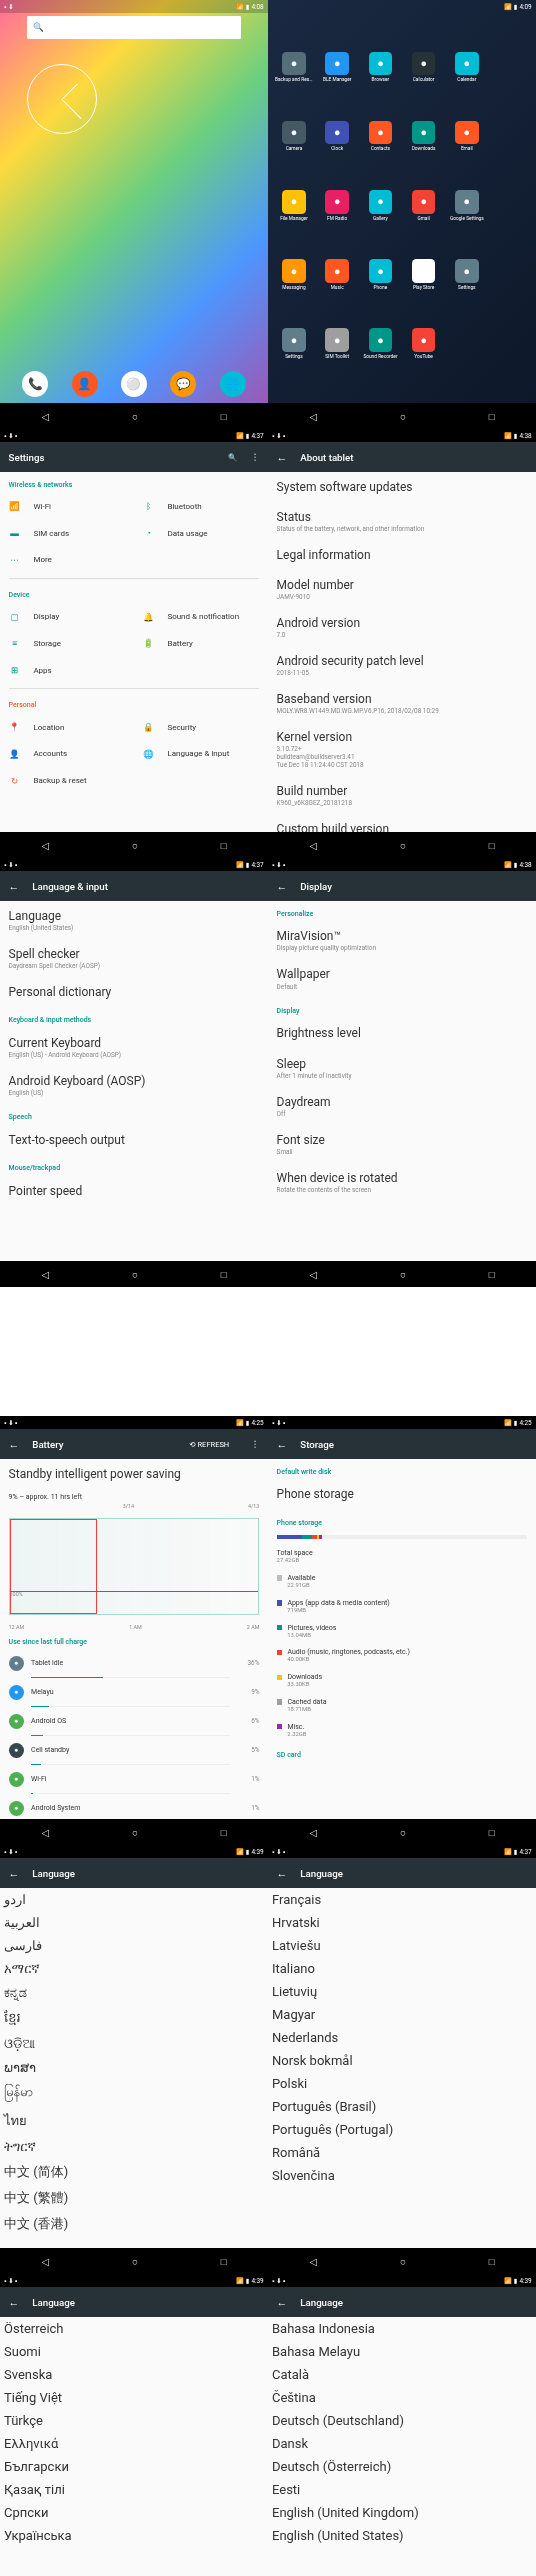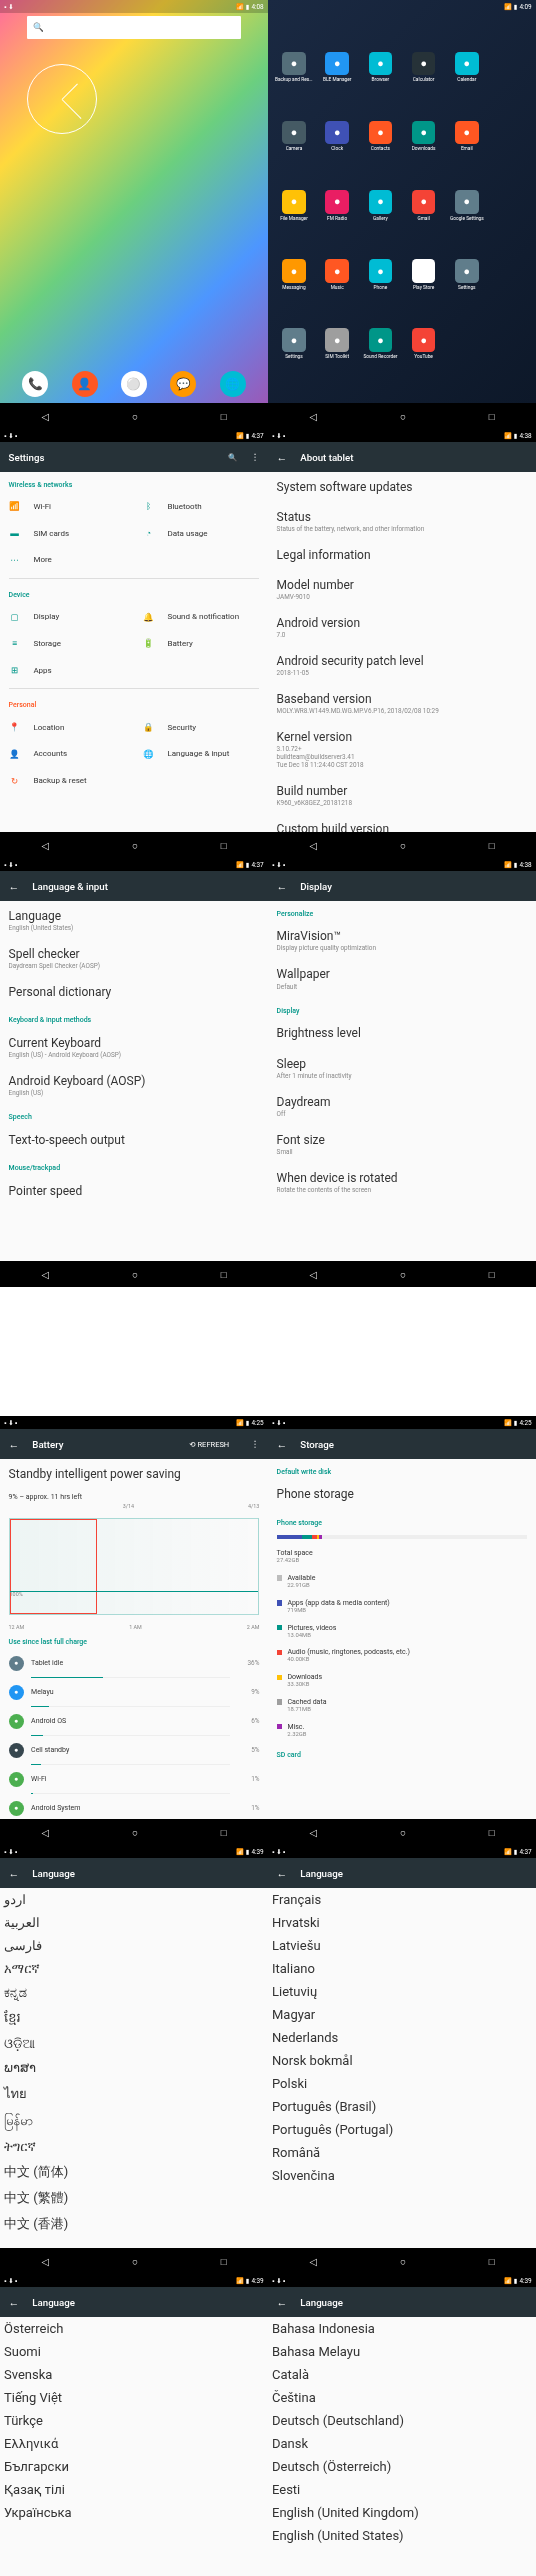--- a/index.html
+++ b/index.html
@@ -618,22 +618,22 @@
       </div>
   <div class="content" id="langlist1">
         <div class="langrow">اردو</div>
         <div class="langrow">العربية</div>
         <div class="langrow">فارسی</div>
         <div class="langrow">አማርኛ</div>
         <div class="langrow">ಕನ್ನಡ</div>
         <div class="langrow">ខ្មែរ</div>
         <div class="langrow">ଓଡ଼ିଆ</div>
         <div class="langrow">ພາສາ</div>
+        <div class="langrow">မြန်မာ</div>
         <div class="langrow">ไทย</div>
-        <div class="langrow">မြန်မာ</div>
         <div class="langrow">ትግርኛ</div>
         <div class="langrow">中文 (简体)</div>
         <div class="langrow">中文 (繁體)</div>
         <div class="langrow">中文 (香港)</div>
       </div>
   <div class="navbar">
         <span>◁</span>
         <span>○</span>
         <span>□</span>
       </div>
@@ -681,20 +681,21 @@
       </div>
   <div class="content" id="langlist3">
         <div class="langrow">Österreich</div>
         <div class="langrow">Suomi</div>
         <div class="langrow">Svenska</div>
         <div class="langrow">Tiếng Việt</div>
         <div class="langrow">Türkçe</div>
         <div class="langrow">Ελληνικά</div>
         <div class="langrow">Български</div>
         <div class="langrow">Қазақ тілі</div>
+        <div class="langrow">Српски</div>
         <div class="langrow">Українська</div>
       </div>
 
 </div>
 
 <div class="screen">
   <div class="statusbar dark">
         <div class="sb-left">▪ ⬇ ▪</div>
         <div class="sb-right">📶 ▮ <span>4:39</span></div>
       </div>

